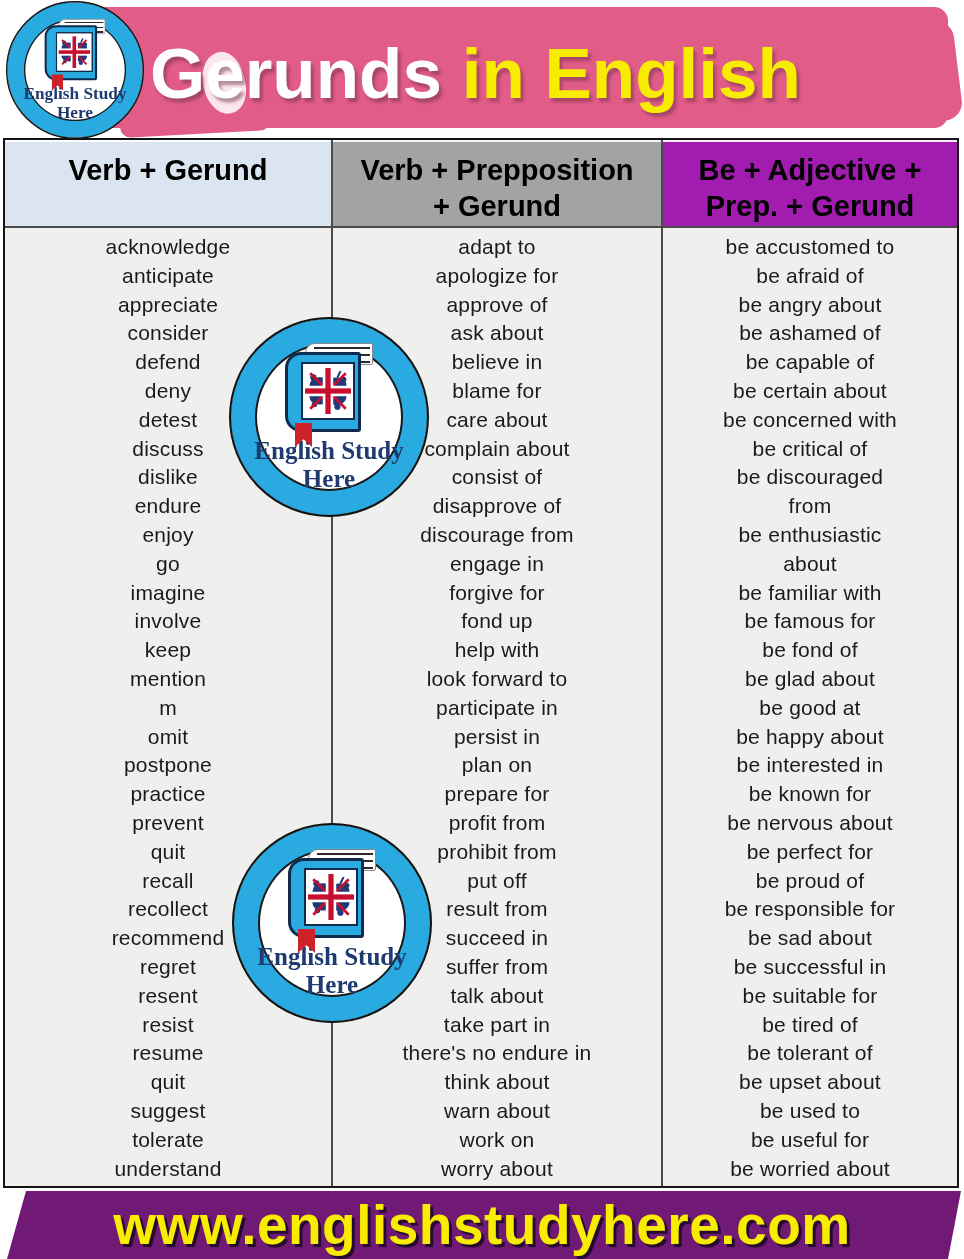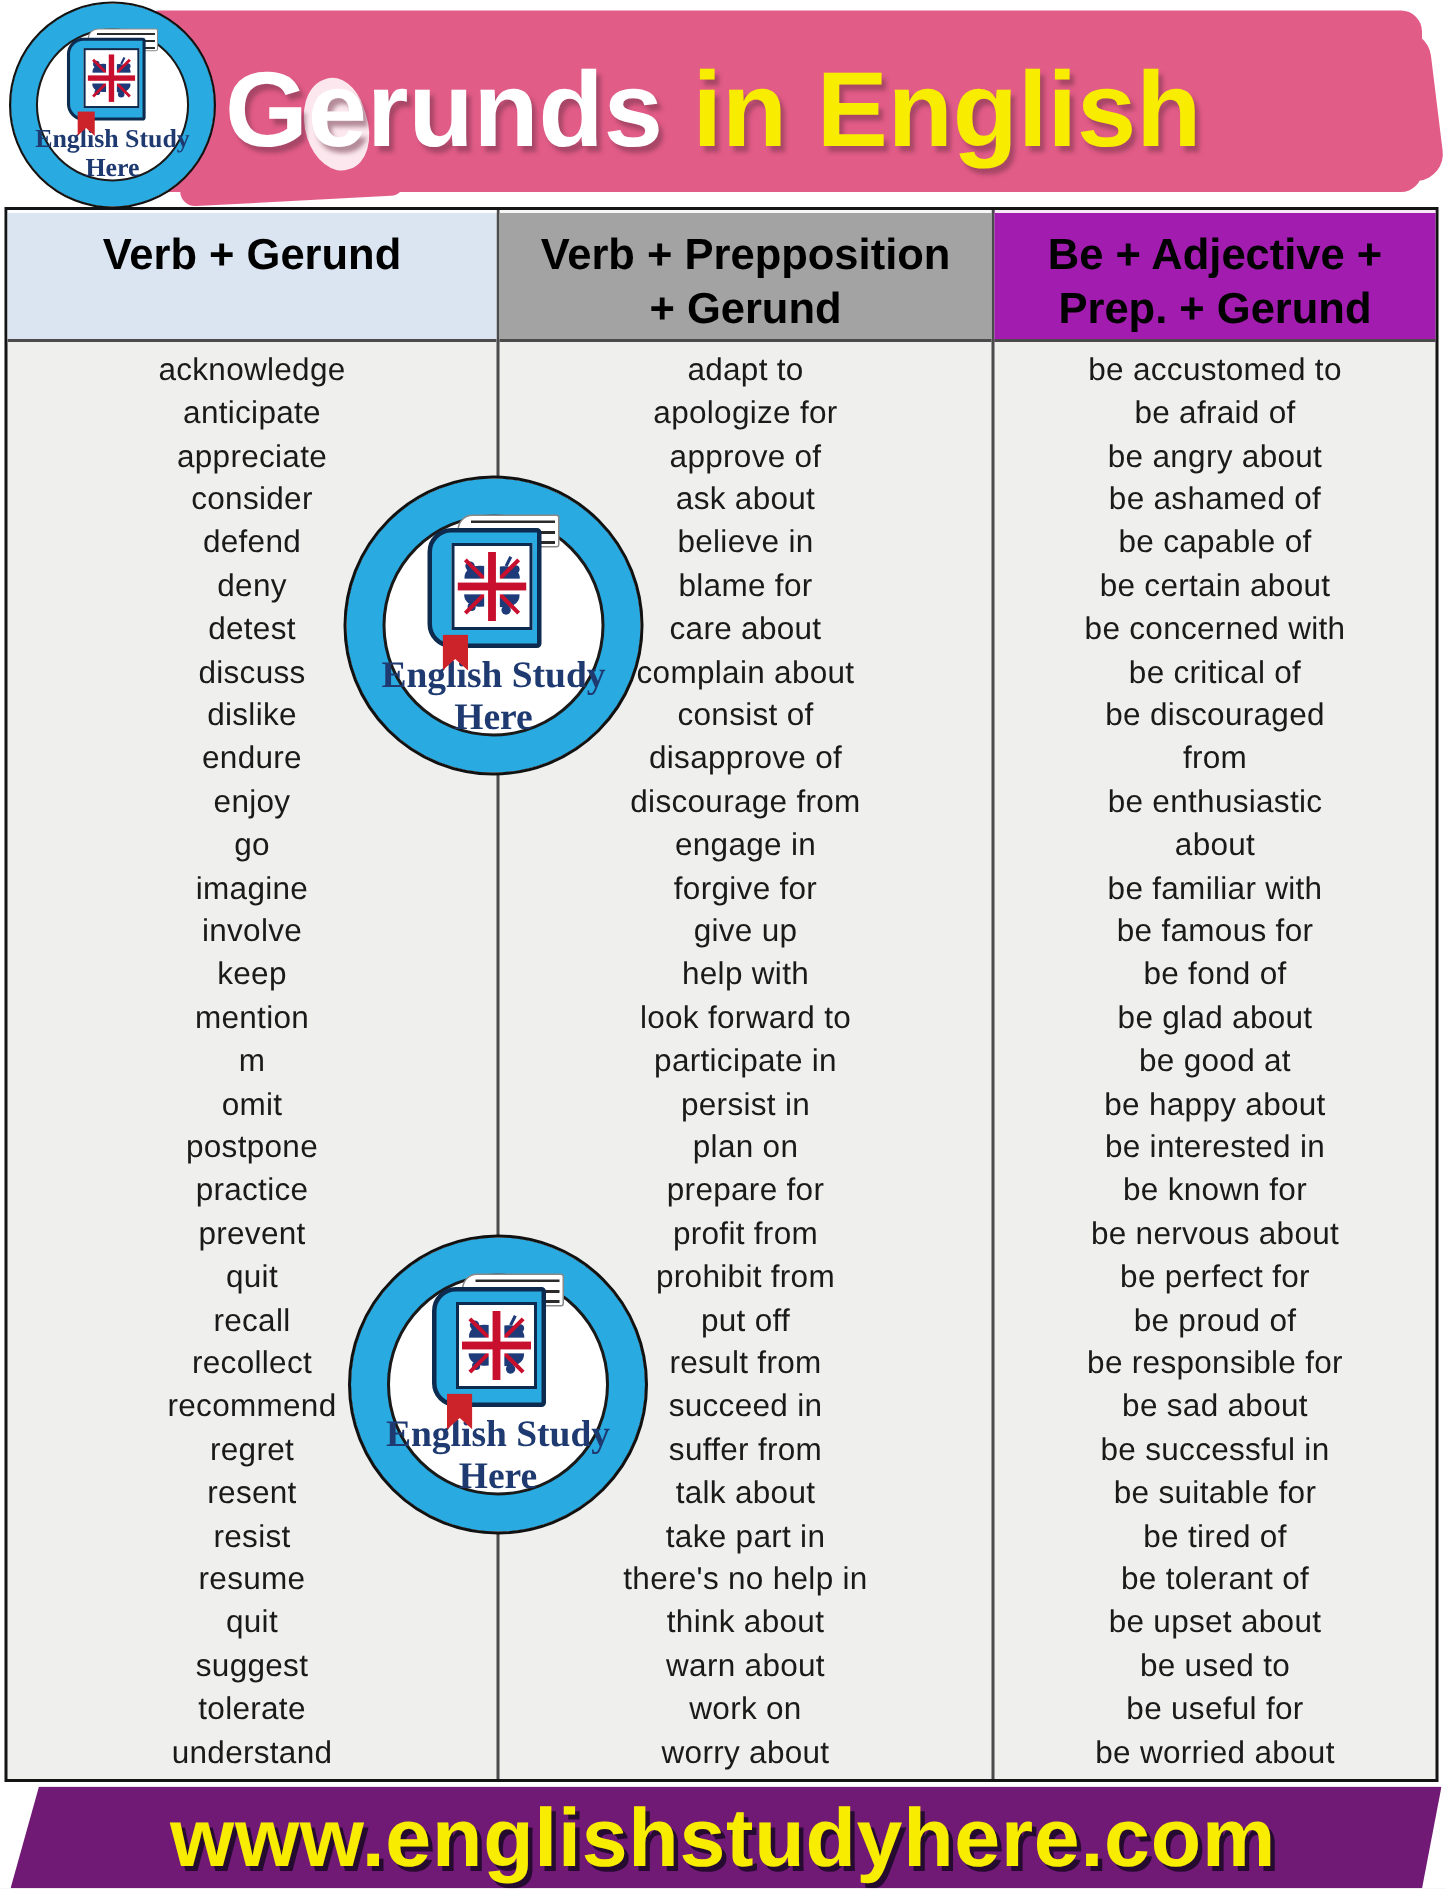--- a/index.html
+++ b/index.html
@@ -172,36 +172,36 @@
         <div class="word">ask about</div>
         <div class="word">believe in</div>
         <div class="word">blame for</div>
         <div class="word">care about</div>
         <div class="word">complain about</div>
         <div class="word">consist of</div>
         <div class="word">disapprove of</div>
         <div class="word">discourage from</div>
         <div class="word">engage in</div>
         <div class="word">forgive for</div>
-        <div class="word">give up</div>
+        <div class="word">fond up</div>
         <div class="word">help with</div>
         <div class="word">look forward to</div>
         <div class="word">participate in</div>
         <div class="word">persist in</div>
         <div class="word">plan on</div>
         <div class="word">prepare for</div>
         <div class="word">profit from</div>
         <div class="word">prohibit from</div>
         <div class="word">put off</div>
         <div class="word">result from</div>
         <div class="word">succeed in</div>
         <div class="word">suffer from</div>
         <div class="word">talk about</div>
         <div class="word">take part in</div>
-        <div class="word">there's no help in</div>
+        <div class="word">there's no endure in</div>
         <div class="word">think about</div>
         <div class="word">warn about</div>
         <div class="word">work on</div>
         <div class="word">worry about</div>
       </div>
   </div>
   <div class="col col3">
     <div class="col-header hc3">Be + Adjective +
 Prep. + Gerund</div>
     <div class="col-body">

